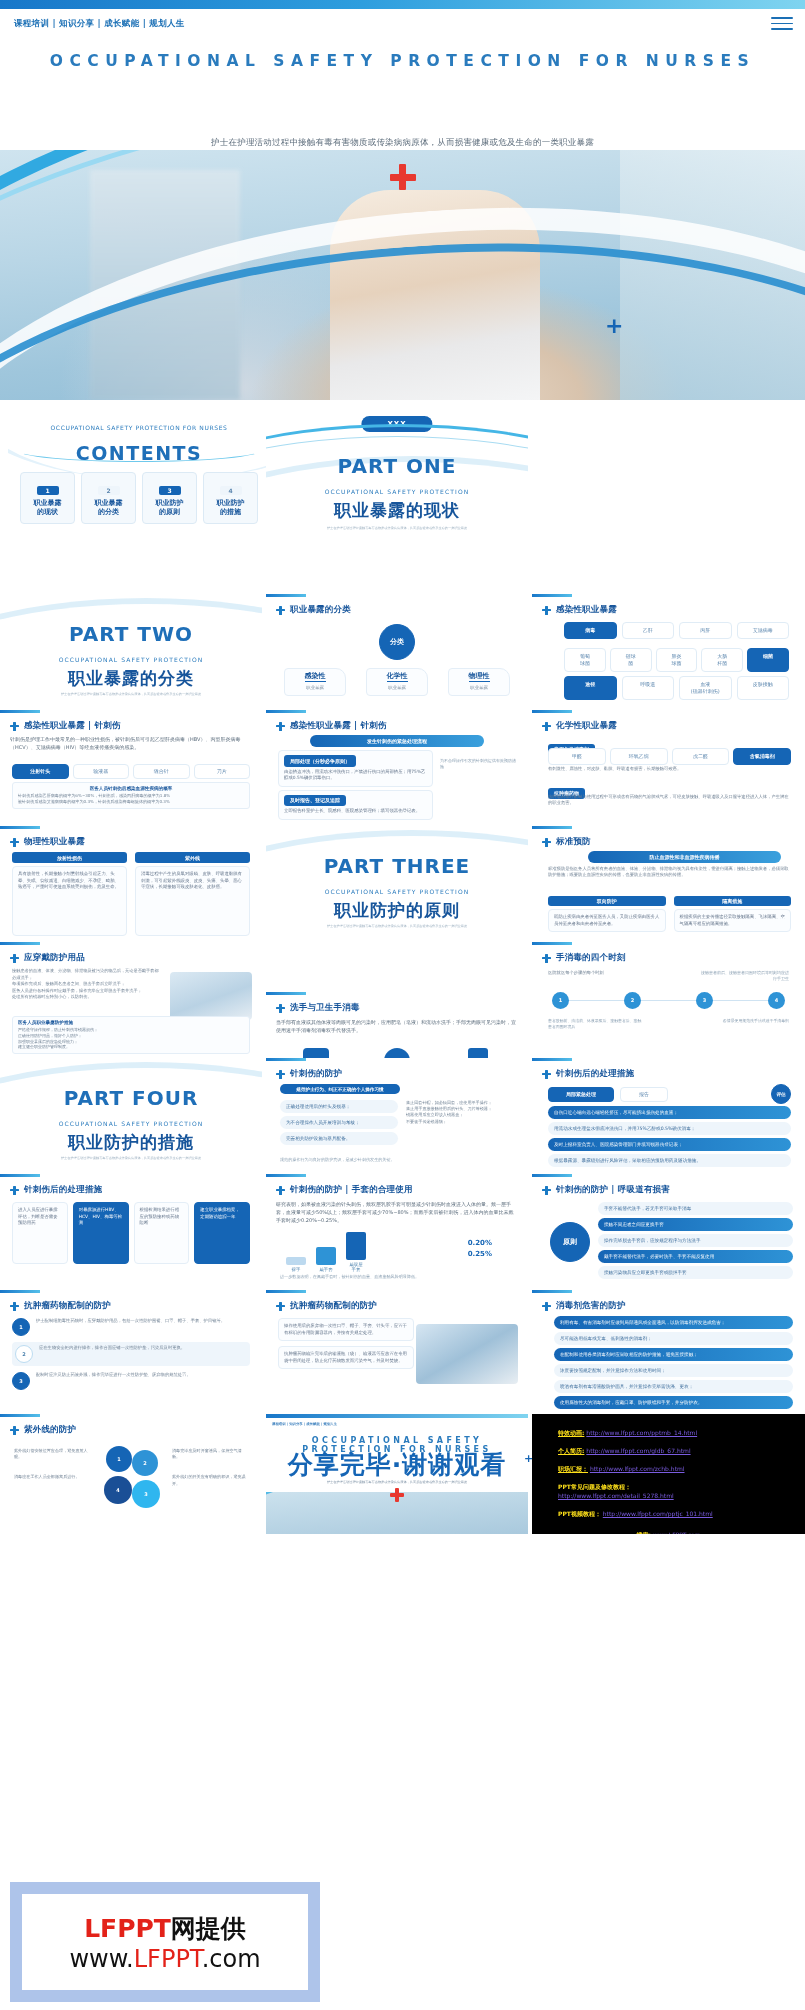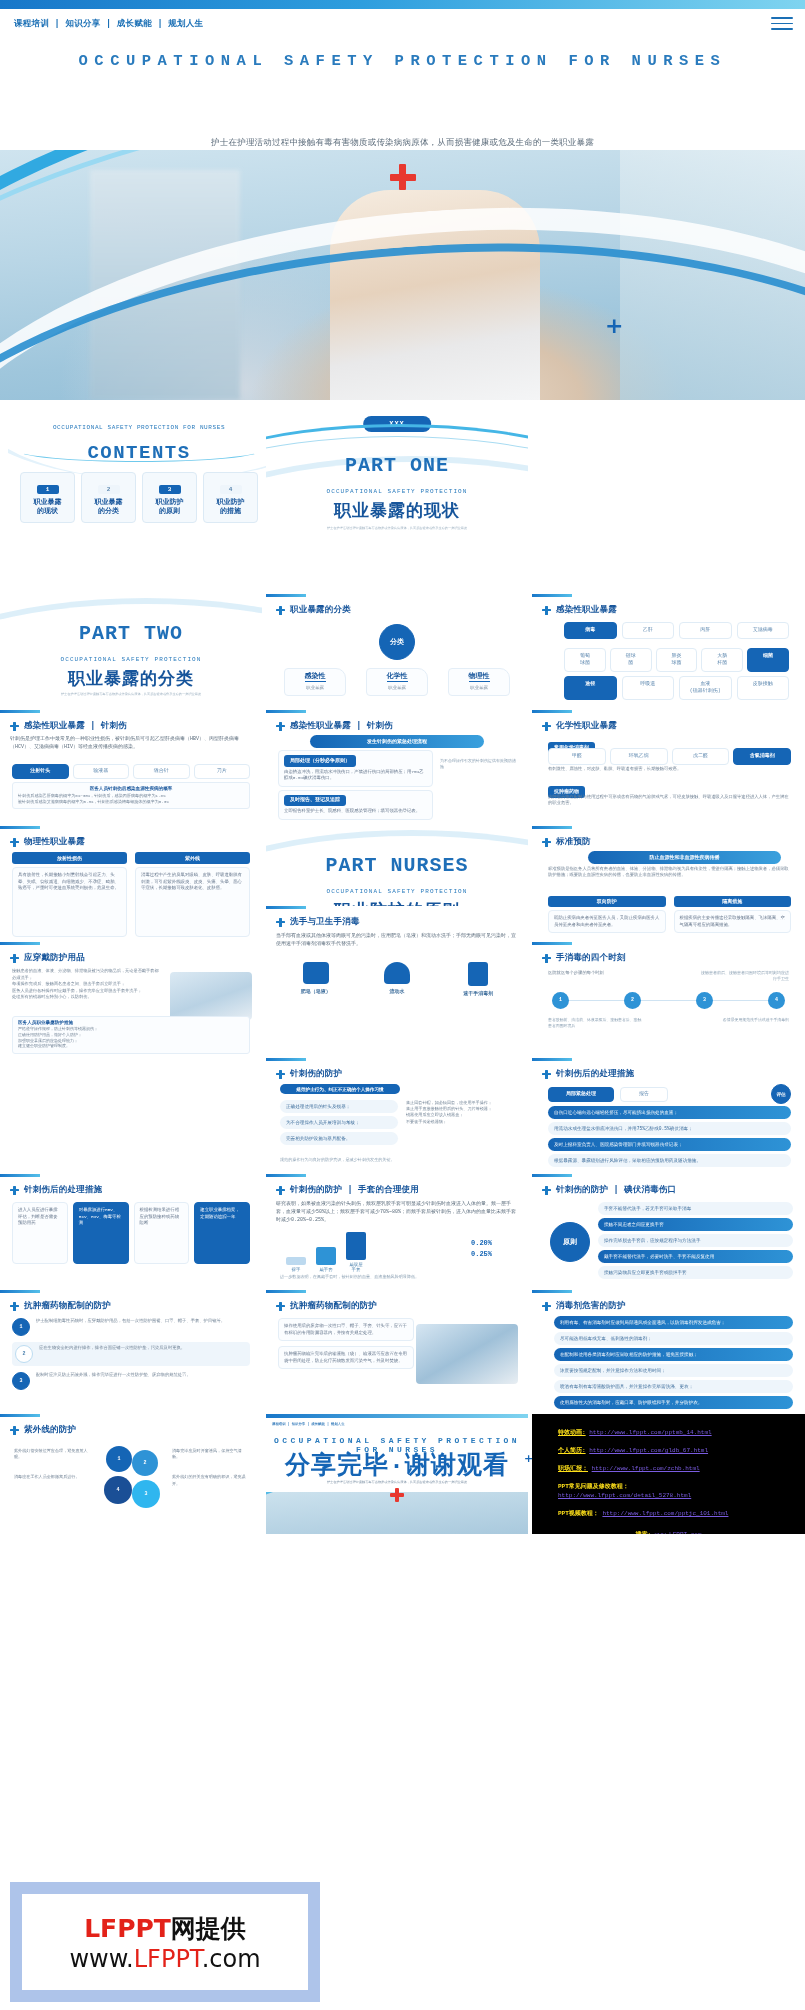--- a/index.html
+++ b/index.html
@@ -1,21 +1,21 @@
 <!DOCTYPE html>
 <html><head>
 <meta charset="utf-8">
 <style>
   html,body{margin:0;padding:0;background:#ffffff;}
   body{width:805px;height:2010px;position:relative;overflow:hidden;
        font-family:"DejaVu Sans","Liberation Sans",sans-serif;color:#333;}
   .page{position:relative;width:805px;height:2010px;background:#fff;}
 
   
-  .slide{position:absolute;background:#fff;overflow:hidden;font-family:Liberation Mono, monospace;}
+  .slide{position:absolute;background:#fff;overflow:hidden;}
 
   
   .hero{left:0;top:0;width:805px;height:400px;background:#fff;overflow:hidden;}
   .hero-topbar{position:absolute;left:0;top:0;width:805px;height:9px;
       background:linear-gradient(90deg,#1877c9 0%,#2e9ede 45%,#7fd4f0 100%);}
   .hero-crumb{position:absolute;left:14px;top:18px;font-size:8.5px;color:#1a6fb5;
       letter-spacing:.3px;font-weight:700;}
   .hero-menu{position:absolute;right:12px;top:17px;width:22px;}
   .hero-menu i{display:block;height:1.6px;background:#1a6fb5;margin-bottom:4px;border-radius:1px;}
   .hero-en{position:absolute;left:0;right:0;top:52px;text-align:center;
@@ -368,21 +368,21 @@
         <div class="box" style="margin-top:3px;min-height:60px;">消毒过程中产生的臭氧对眼睛、皮肤、呼吸道黏膜有刺激，可引起紫外线眼炎、皮炎、头痛、头晕、恶心等症状，长期接触可致皮肤老化、皮肤癌。</div>
       </div>
     </div>
   </div>
 
   <div class="slide" style="left:266px;top:826px;width:262px;height:112px;">
     <div class="sec">
       <div class="sec-arc-a"></div>
         <div class="sec-arc-b"></div>
         <div class="sec-arc-c"></div>
-      <div class="sec-part">PART NURSES</div>
+      <div class="sec-part">PART THREE</div>
       <div class="sec-en">OCCUPATIONAL SAFETY PROTECTION</div>
       <div class="sec-cn">职业防护的原则</div>
       <div class="sec-tiny">护士在护理活动过程中接触有毒有害物质或传染病病原体，从而损害健康或危及生命的一类职业暴露</div>
     </div>
   </div>
 
   <div class="slide" style="left:532px;top:826px;width:273px;height:112px;">
     <div class="s-topline" style="width:40px;"></div>
     <div class="s-head">
         <span class="plus"></span>
@@ -419,21 +419,21 @@
          background:linear-gradient(160deg,#dbe9f3,#b9d2e4 55%,#e7eef4);"></div>
     <div style="position:absolute;left:12px;right:12px;top:74px;border:1px solid #e4eef7;border-radius:3px;padding:3px 5px;background:#fbfdff;">
       <div style="font-size:4.6px;font-weight:800;color:#17559b;margin-bottom:2px;">医务人员职业暴露防护措施</div>
       <div style="font-size:4px;line-height:5.8px;color:#6d7f92;">严格遵守操作规程，防止针刺伤等锐器损伤；</div>
       <div style="font-size:4px;line-height:5.8px;color:#6d7f92;">正确使用防护用品，做好个人防护；</div>
       <div style="font-size:4px;line-height:5.8px;color:#6d7f92;">加强职业暴露后的应急处理能力；</div>
       <div style="font-size:4px;line-height:5.8px;color:#6d7f92;">建立健全职业防护管理制度。</div>
     </div>
   </div>
 
-  <div class="slide" style="left:266px;top:906px;width:262px;height:112px;">
+  <div class="slide" style="left:266px;top:992px;width:262px;height:112px;">
     <div class="s-topline" style="width:40px;"></div>
     <div class="s-head">
         <span class="plus"></span>
       <span class="s-title">洗手与卫生手消毒</span>
       </div>
     <div class="s-body" style="top:26px;">当手部有血液或其他体液等肉眼可见的污染时，应用肥皂（皂液）和流动水洗手；手部无肉眼可见污染时，宜使用速干手消毒剂消毒双手代替洗手。</div>
     <div style="position:absolute;left:14px;right:14px;top:56px;display:flex;gap:10px;text-align:center;">
       <div style="flex:1">
         <div style="width:26px;height:22px;margin:0 auto;background:#1565b5;border-radius:4px;"></div>
         <div style="font-size:5px;margin-top:4px;color:#3a6b9a;font-weight:700;">肥皂（皂液）</div>
@@ -461,20 +461,31 @@
     <div style="position:absolute;left:20px;right:20px;top:50px;display:flex;justify-content:space-between;">
       <div class="circ" style="width:17px;height:17px;background:#2e93d6;color:#fff;">1</div>
       <div class="circ" style="width:17px;height:17px;background:#2e93d6;color:#fff;">2</div>
       <div class="circ" style="width:17px;height:17px;background:#2e93d6;color:#fff;">3</div>
       <div class="circ" style="width:17px;height:17px;background:#2e93d6;color:#fff;">4</div>
     </div>
     <div style="position:absolute;left:16px;top:76px;width:96px;font-size:3.9px;line-height:5.8px;color:#8ba0b3;">患者接触前、清洁前、体液暴露后、接触患者后、接触患者周围环境后</div>
     <div style="position:absolute;right:16px;top:76px;width:96px;font-size:3.9px;line-height:5.8px;color:#8ba0b3;text-align:right;">各情景使用规范洗手法或速干手消毒剂</div>
   </div>
 
+  <div class="slide" style="left:0;top:1058px;width:262px;height:112px;">
+    <div class="sec">
+      <div class="sec-arc-a"></div>
+        <div class="sec-arc-b"></div>
+        <div class="sec-arc-c"></div>
+      <div class="sec-part">PART FOUR</div>
+      <div class="sec-en">OCCUPATIONAL SAFETY PROTECTION</div>
+      <div class="sec-cn">职业防护的措施</div>
+      <div class="sec-tiny">护士在护理活动过程中接触有毒有害物质或传染病病原体，从而损害健康或危及生命的一类职业暴露</div>
+    </div>
+  </div>
 
   <div class="slide" style="left:266px;top:1058px;width:262px;height:112px;">
     <div class="s-topline" style="width:40px;"></div>
     <div class="s-head">
         <span class="plus"></span>
       <span class="s-title">针刺伤的防护</span>
       </div>
     <div style="position:absolute;left:14px;top:26px;width:120px;text-align:center;background:#1565b5;color:#fff;
          font-size:4.6px;font-weight:800;border-radius:8px;padding:2.5px 0;">规范护士行为、纠正不正确的个人操作习惯</div>
     <div style="position:absolute;left:14px;top:42px;width:118px;">
@@ -551,21 +562,21 @@
       <div>0.20%</div>
       <div>0.25%</div>
     </div>
     <div style="position:absolute;left:14px;right:12px;bottom:7px;font-size:4.1px;color:#8ba0b3;">进一步数据表明，在佩戴手套时，被针刺伤的血量、血液接触风险明显降低。</div>
   </div>
 
   <div class="slide" style="left:532px;top:1174px;width:273px;height:112px;">
     <div class="s-topline" style="width:40px;"></div>
     <div class="s-head">
         <span class="plus"></span>
-      <span class="s-title">针刺伤的防护 | 碘伏消毒伤口</span>
+      <span class="s-title">针刺伤的防护 | 呼吸道有损害</span>
       </div>
     <div class="circ fill" style="position:absolute;left:18px;top:48px;width:38px;height:38px;font-size:7px;">原则</div>
     <div style="position:absolute;left:66px;right:12px;top:28px;">
       <span class="bar">手套不能替代洗手，若无手套可采取手消毒</span>
       <span class="bar on">接触不同患者之间应更换手套</span>
       <span class="bar">操作完毕脱去手套后，应按规定程序与方法洗手</span>
       <span class="bar on">戴手套不能替代洗手，必要时洗手、手套不能反复使用</span>
       <span class="bar">接触污染物后应立即更换手套或脱掉手套</span>
     </div>
   </div>

